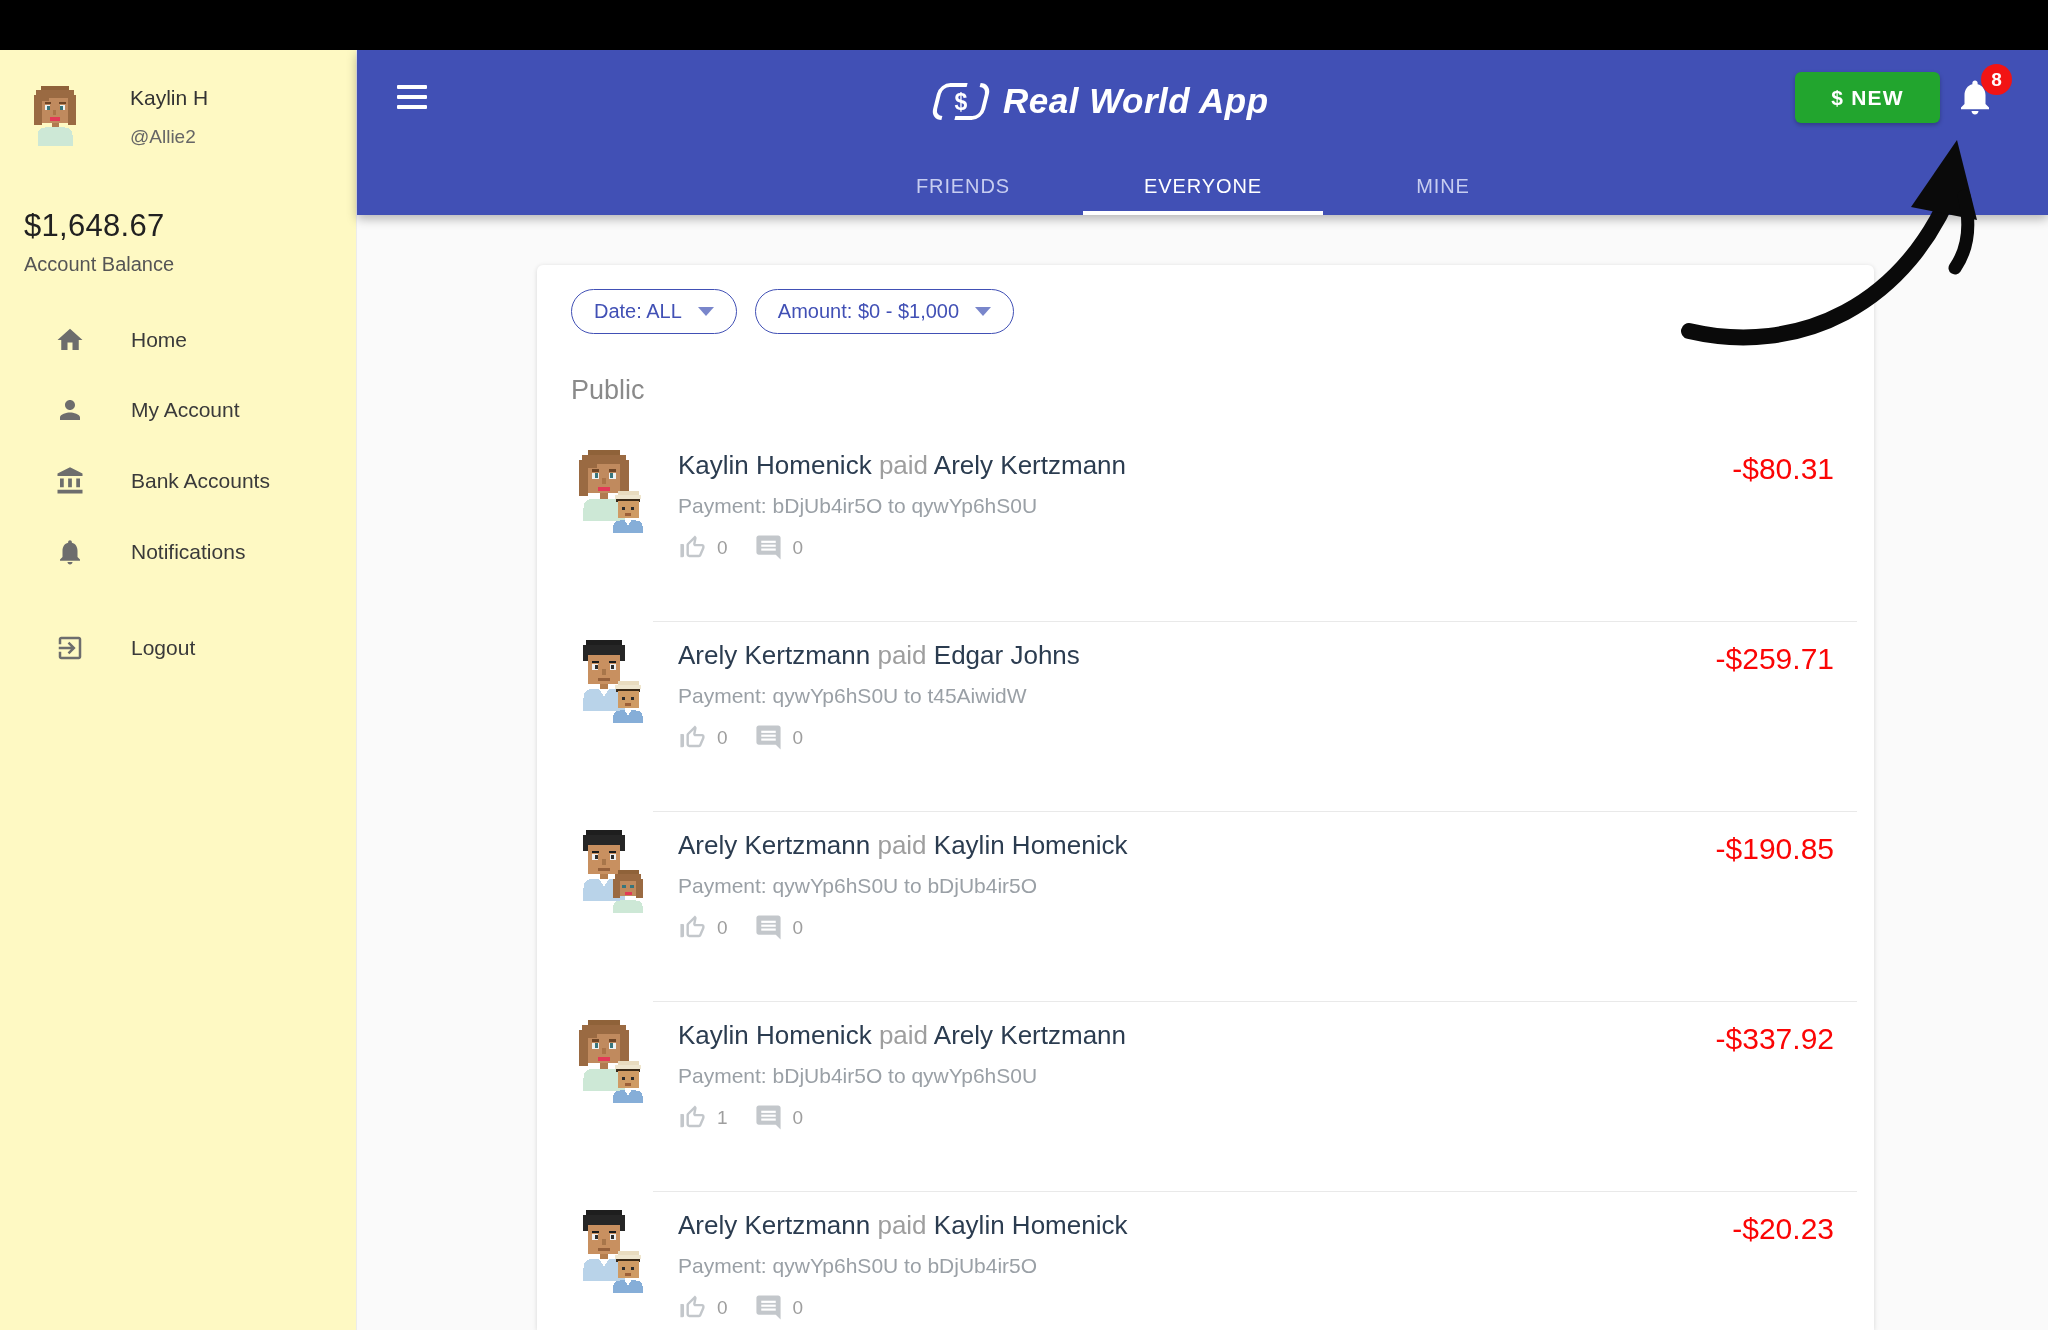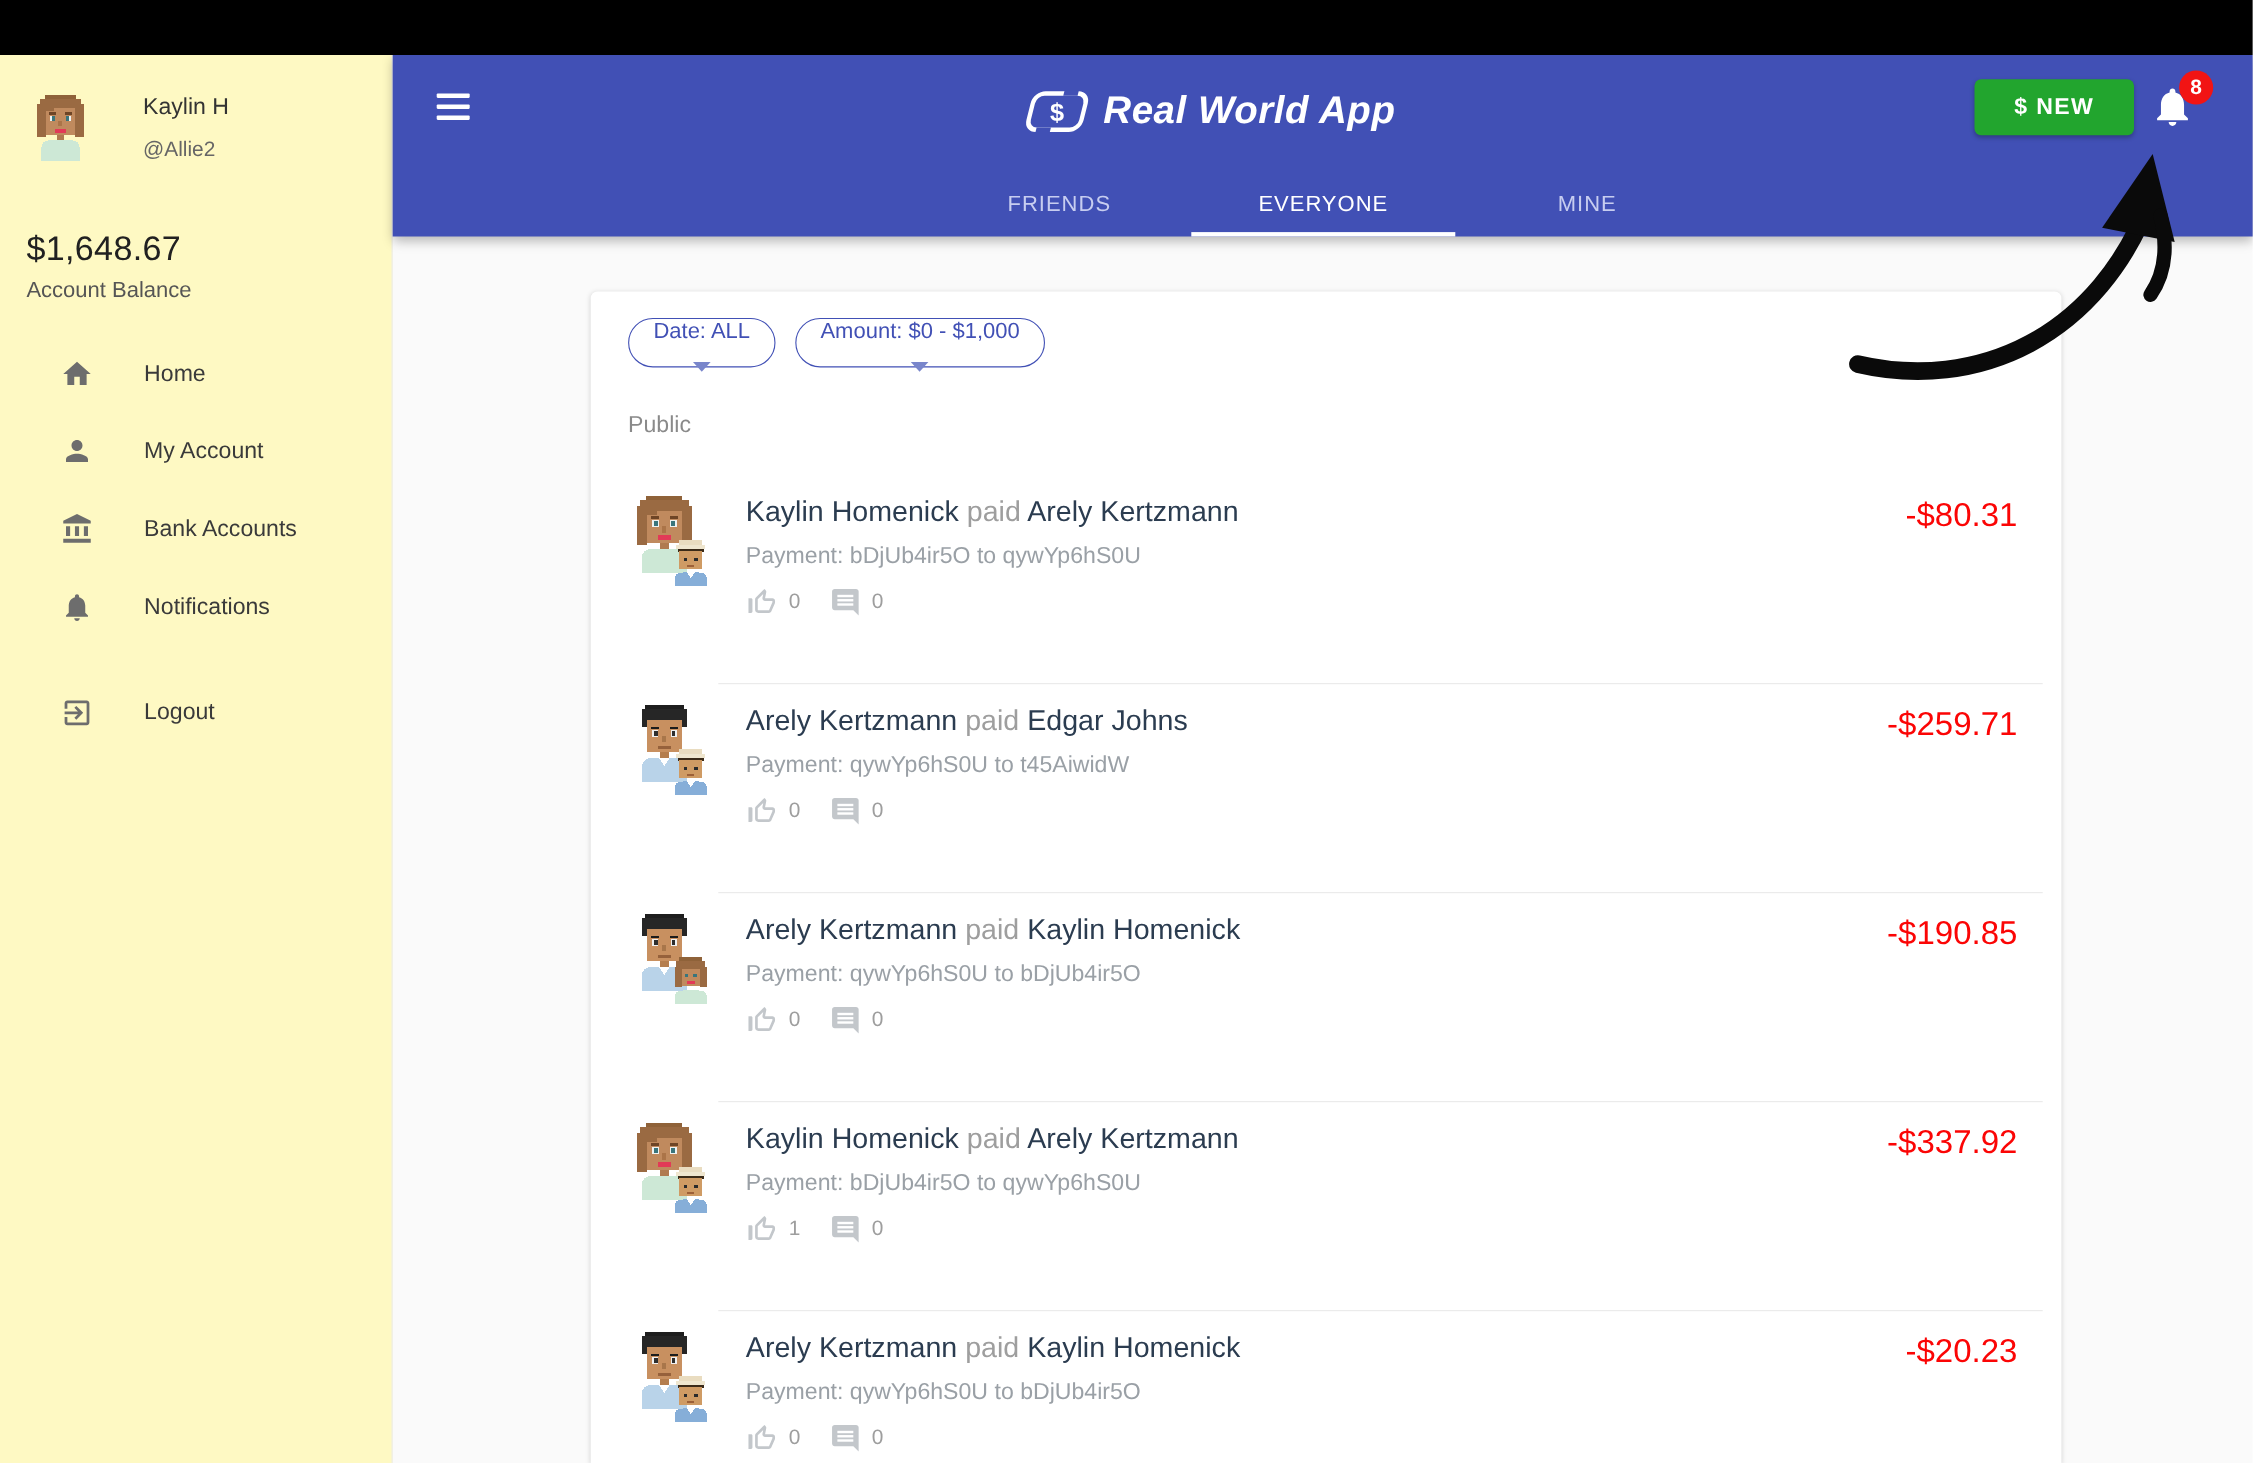--- a/index.html
+++ b/index.html
@@ -54,24 +54,24 @@
   .tab.active { color:#fff; }
   .tab.active::after { content:""; position:absolute; left:0; right:0; bottom:0; height:4px; background:#fff; }
 
   
   .main-bg { left:357px; top:215px; width:1691px; height:1115px; background:#fafafa; }
   .card { position:absolute; left:180px; top:50px; width:1337px; height:1065px; background:#fff;
     border-radius:6px 6px 0 0; box-shadow:0 1px 5px rgba(0,0,0,.14); }
 
   .chips { position:absolute; left:34px; top:24px; display:flex; gap:18px; }
   .chip { height:45px; border:1.5px solid #4150b5; border-radius:23px; padding:0 22px; display:flex; align-items:center; gap:16px;
-    color:#4150b5; font-size:20px; cursor:pointer; background:#fff;flex-direction:column; }
+    color:#4150b5; font-size:20px; cursor:pointer; background:#fff; }
   .caret { width:0; height:0; border-left:8px solid transparent; border-right:8px solid transparent; border-top:9px solid #7986cb; }
 
-  .section-label { position:absolute; left:34px; top:110px; font-size:21px; color:#8a8a8a; }
+  .section-label { position:absolute; left:34px; top:110px; font-size:27px; color:#8a8a8a; }
 
   .tx-list { position:absolute; left:0; top:167px; width:100%; }
   .tx-row { position:relative; height:190px; }
   .tx-row::after { content:""; position:absolute; left:116px; right:17px; bottom:0; height:1px; background:#e9e9e9; }
   .tx-row.last::after { display:none; }
   .tx-avatar { position:absolute; left:34px; top:16px; width:70px; height:80px; }
   .tx-avatar .main-av { width:66px; height:74px; }
   .tx-avatar .ovl-av { position:absolute; right:-8px; bottom:-6px; width:42px; height:46px; }
   .tx-content { position:absolute; left:141px; top:18px; }
   .tx-title { font-size:26px; color:#2b3c50; }

